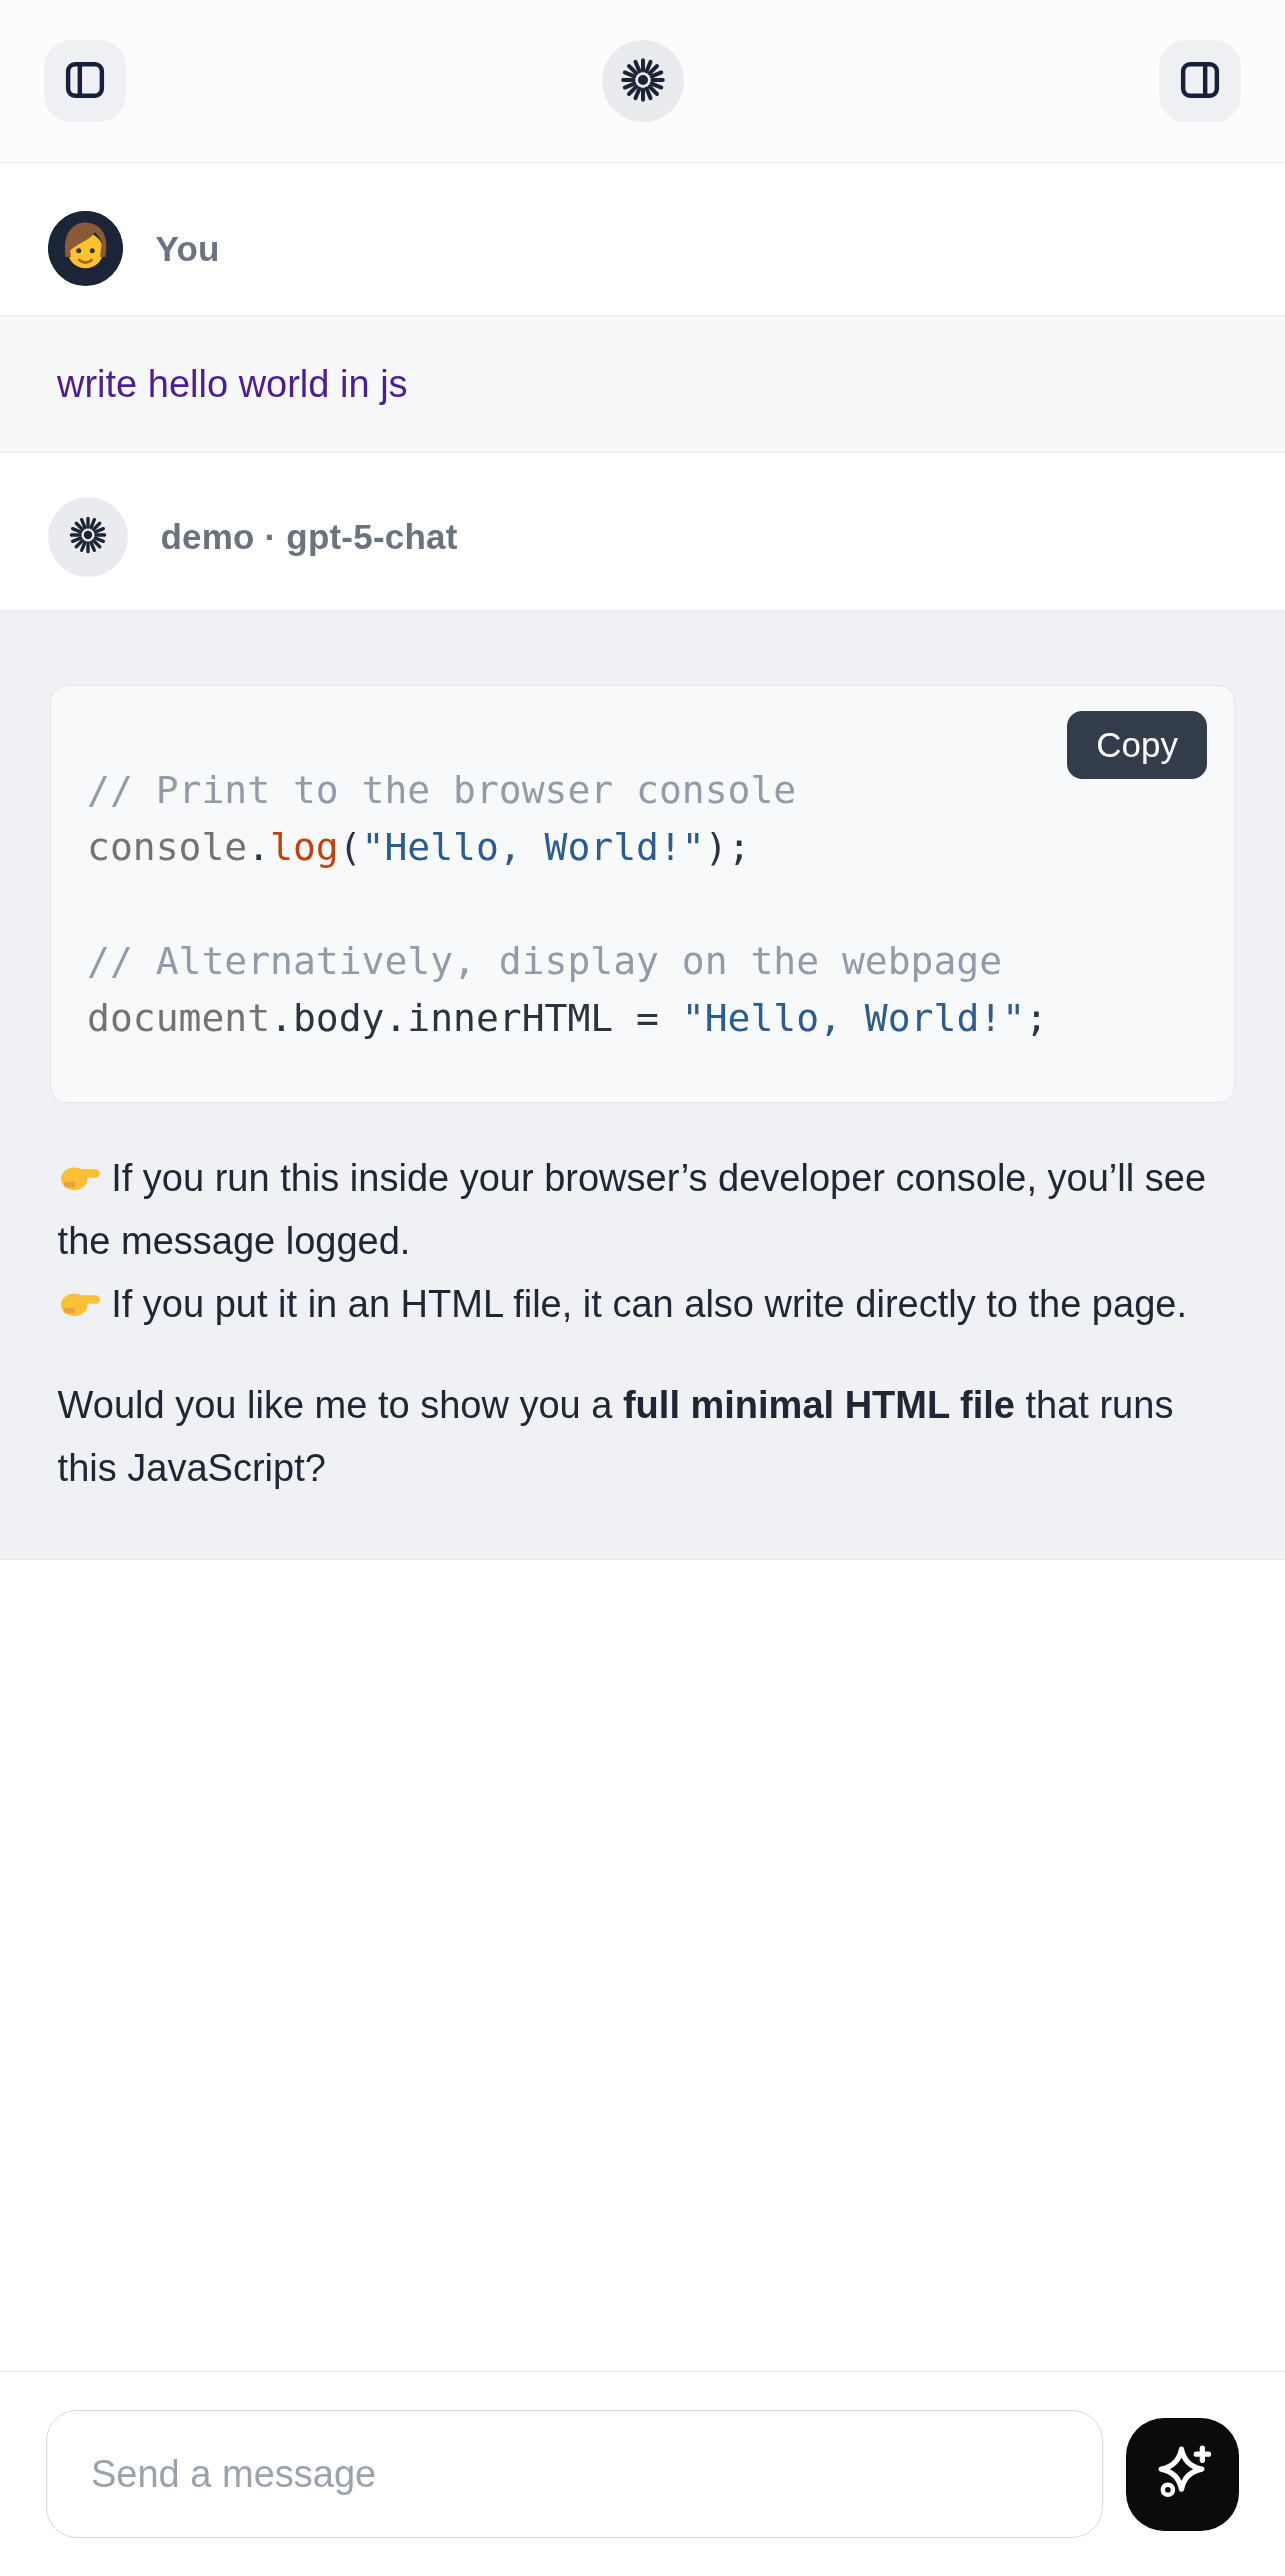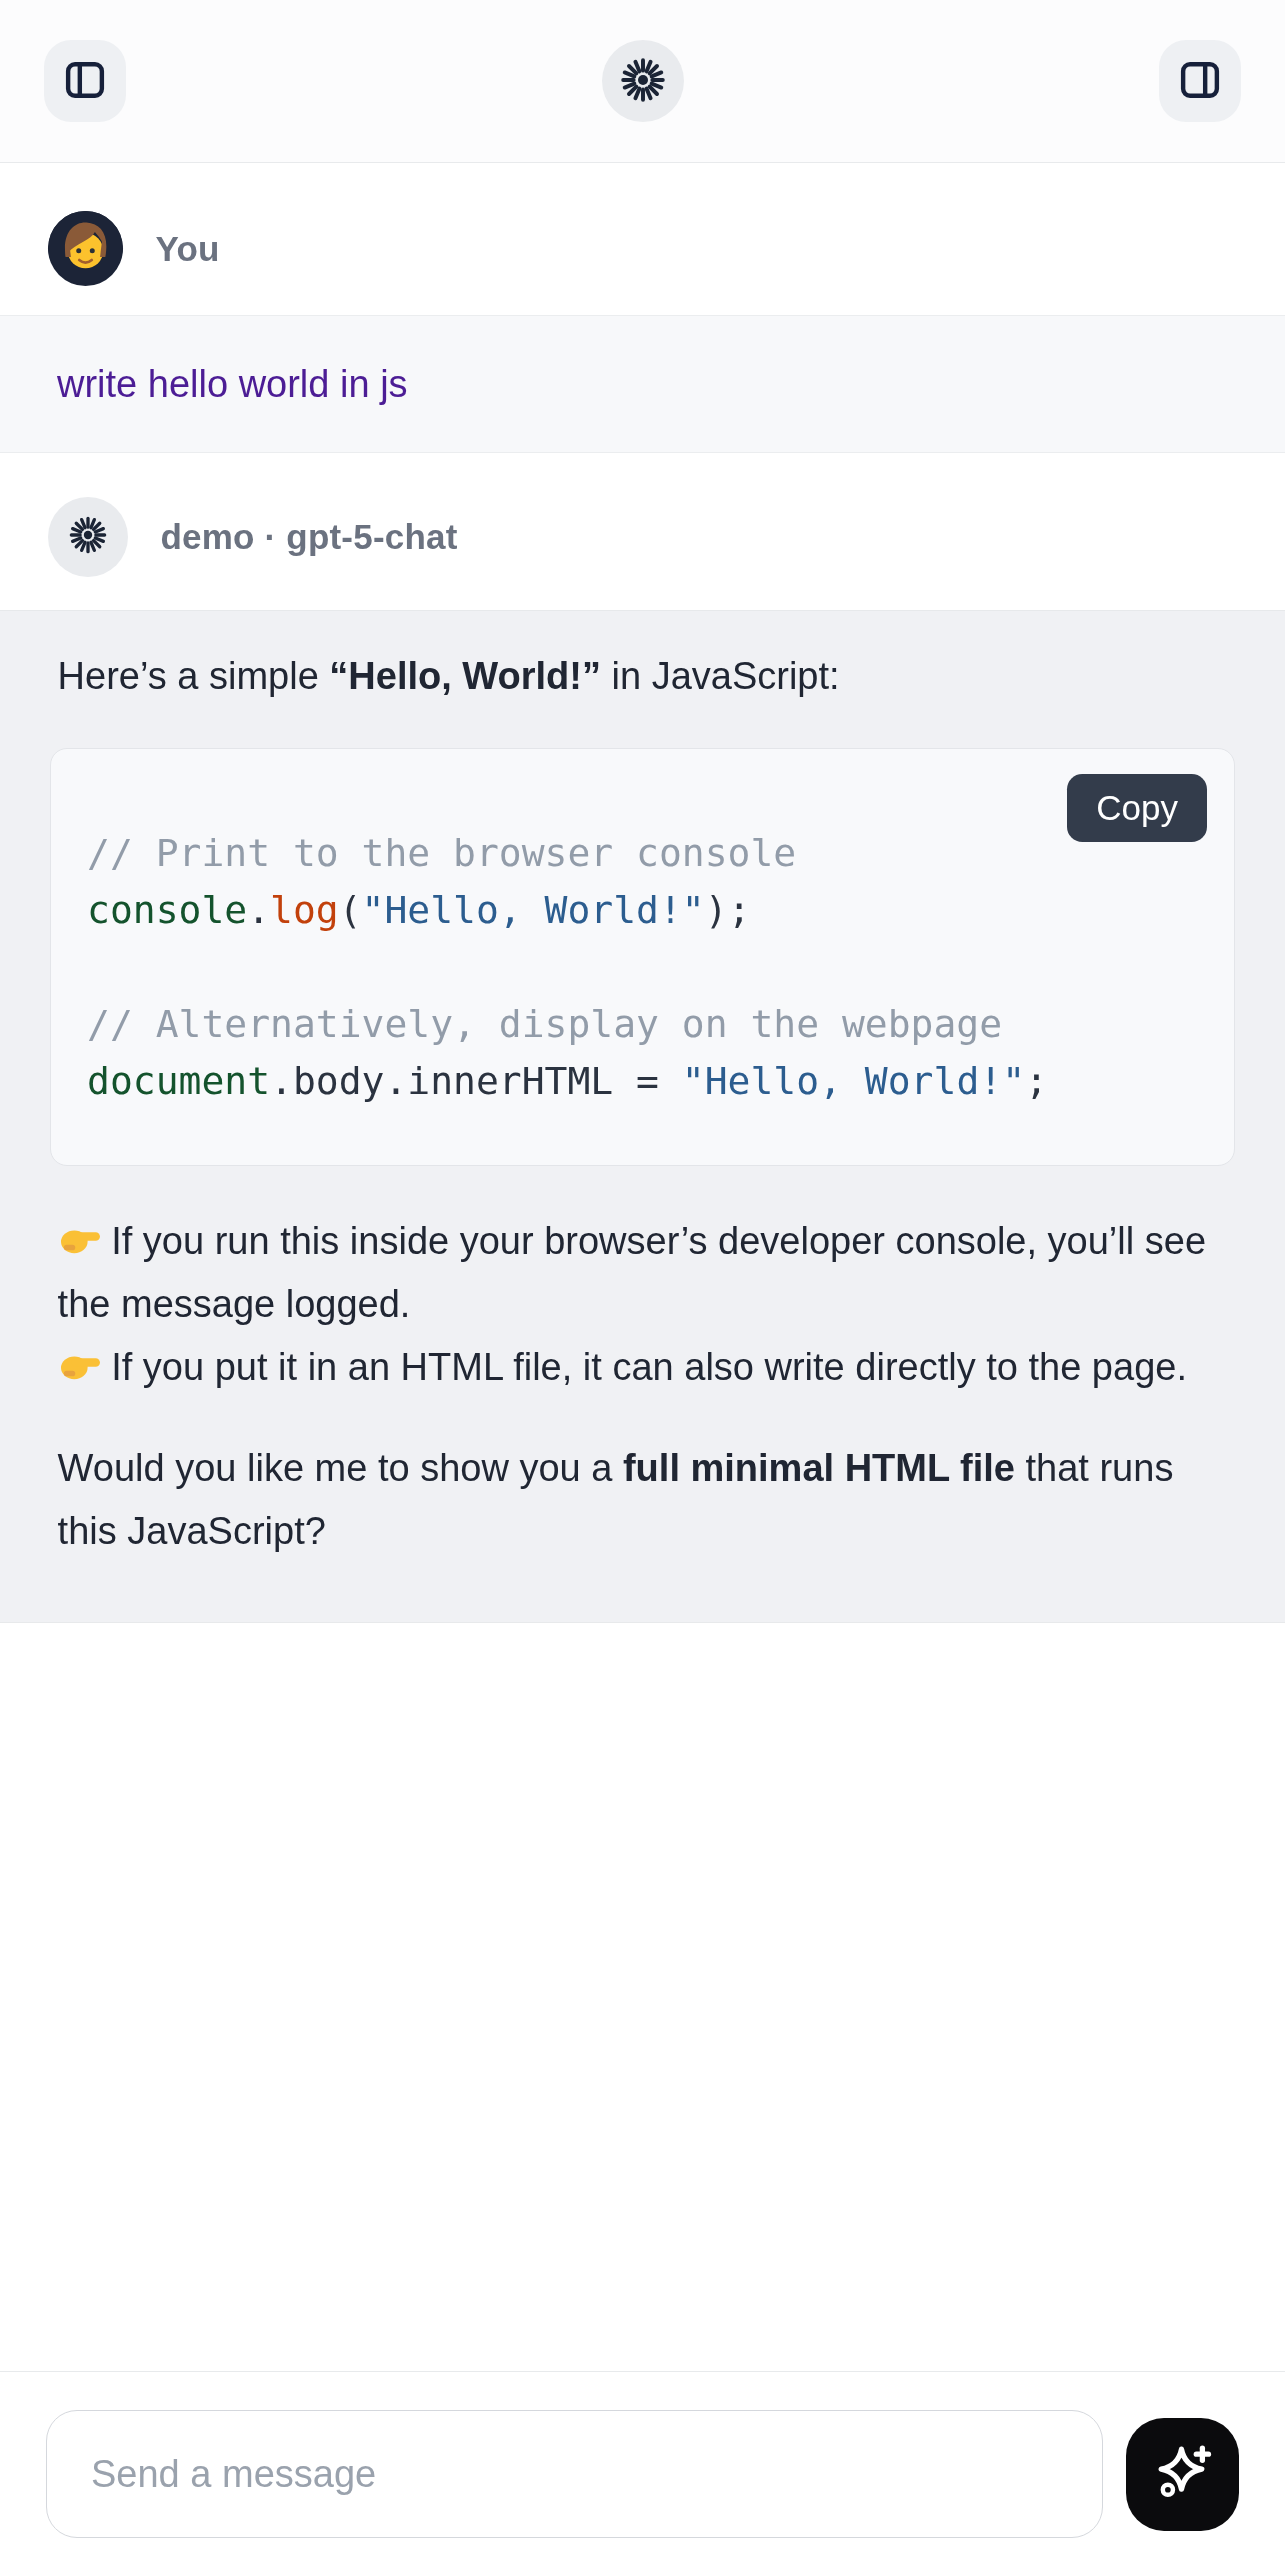--- a/index.html
+++ b/index.html
@@ -66,21 +66,21 @@
   .code-card {
     position:relative; margin-top:40px; margin-bottom:44px;
     background:#f8f9fb; border:1.9px solid #e3e5e9; border-radius:17px;
   }
   pre.code {
     font-family:"DejaVu Sans Mono","Liberation Mono",monospace;
     font-size:38px; line-height:57px; color:#2b3340;
     padding:76px 36px 55px 36px; white-space:pre; overflow:hidden;
   }
   .tok-comment { color:#929ca9; }
-  .tok-keyword { color:#14532d; }
+  .tok-keyword { color:#737373; }
   .tok-func    { color:#c2410c; }
   .tok-string  { color:#2c5d8f; }
   .tok-punct   { color:#2b3340; }
   .copy-btn {
     position:absolute; top:25px; right:27px; border:none; cursor:pointer;
     background:#333c4b; color:#ffffff; font-size:35px;
     font-family:"Liberation Sans",sans-serif;
     padding:13.4px 29px; border-radius:15.3px; line-height:1.2;
   }
 
@@ -207,21 +207,20 @@
             <circle cx="12" cy="12" r="2.4" fill="#1b2435" stroke="none"></circle>
           </g>
         </svg>
       </span>
     </div>
     <div class="turn-name">demo · gpt-5-chat</div>
   </div>
 
   <div class="band assistant-band">
 
-    <p><span>Here’s a simple </span><span class="bold">“Hello, World!”</span><span> in JavaScript:</span></p>
 
     <div class="code-card">
       <button class="copy-btn">Copy</button>
       <pre class="code"><span class="tok-comment">// Print to the browser console</span>
 <span class="tok-keyword">console</span><span class="tok-punct">.</span><span class="tok-func">log</span><span class="tok-punct">(</span><span class="tok-string">"Hello, World!"</span><span class="tok-punct">);</span>
 
 <span class="tok-comment">// Alternatively, display on the webpage</span>
 <span class="tok-keyword">document</span><span class="tok-punct">.body.innerHTML</span><span class="tok-punct"> = </span><span class="tok-string">"Hello, World!"</span><span class="tok-punct">;</span></pre>
     </div>
 

